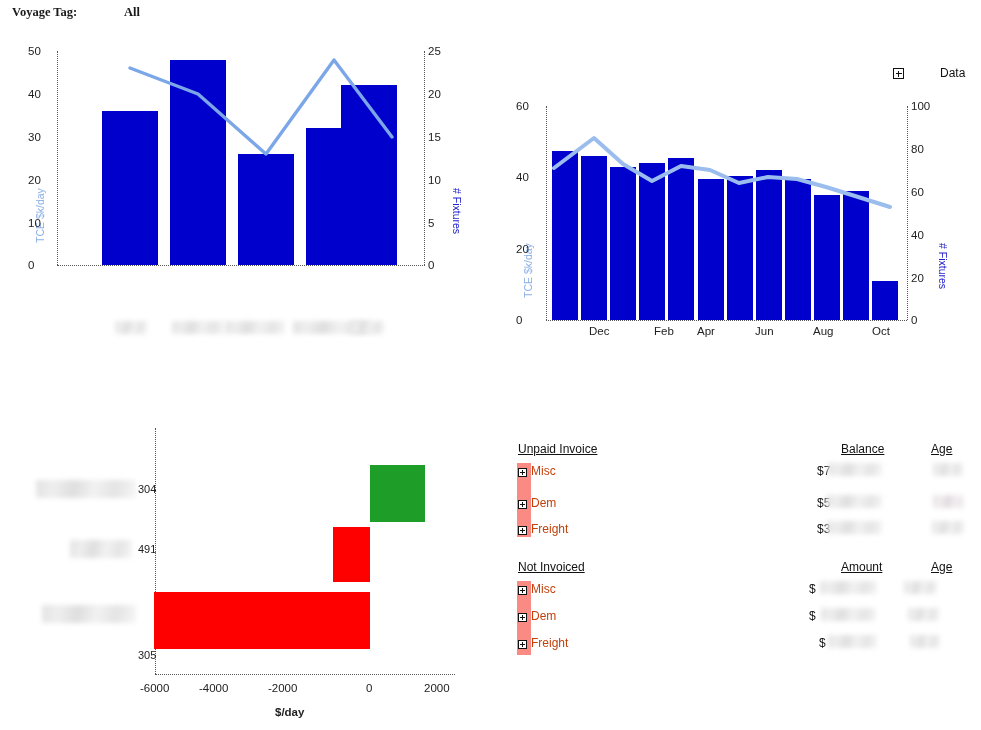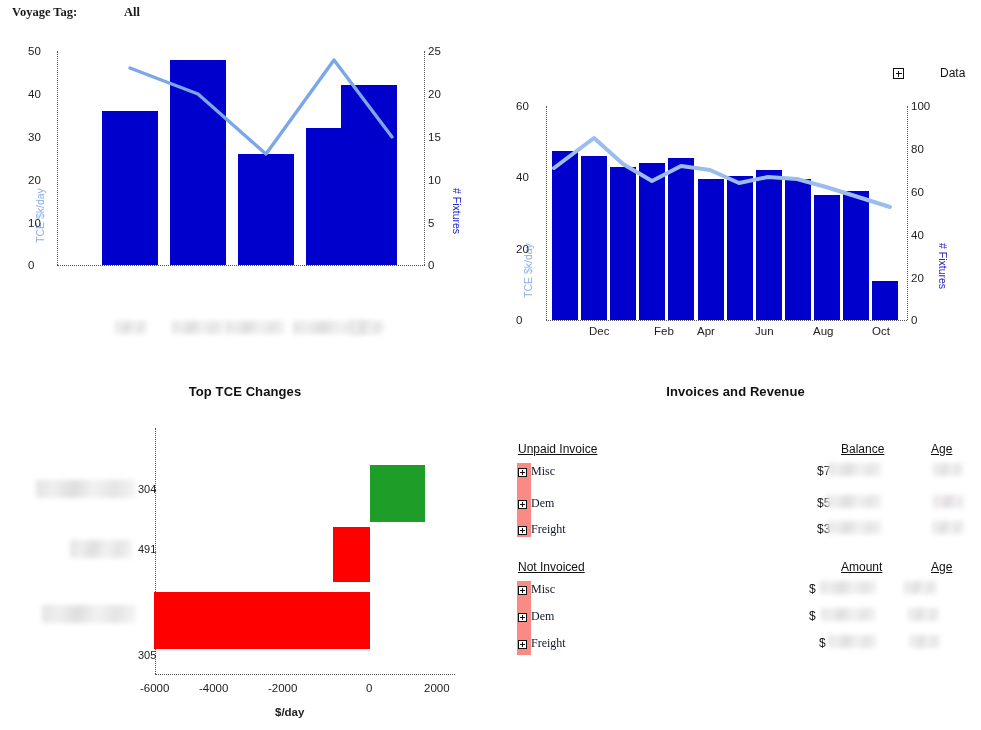--- a/index.html
+++ b/index.html
@@ -47,21 +47,21 @@
   .redact.warm{
     background:linear-gradient(100deg,#e8e2e4 0%,#f2eef0 25%,#e0dade 50%,#f4f0f2 75%,#e6e0e3 100%);
   }
   .lbl-sm{position:absolute;font-size:11px;color:#222;}
 
   
   .inv-head{
     position:absolute;font-size:12px;color:#111;
     text-decoration:underline;white-space:nowrap;
   }
-  .inv-row-txt{position:absolute;font-size:12px;color:#0f172a;white-space:nowrap;font-family:Liberation Serif, serif;}
+  .inv-row-txt{position:absolute;font-size:12px;color:#c2410c;white-space:nowrap;}
   .plusbox{
     position:absolute;width:9px;height:9px;border:1px solid #111;background:#fff;
     box-sizing:border-box;
   }
   .plusbox:before,.plusbox:after{
     content:"";position:absolute;background:#111;
   }
   .plusbox:before{left:1px;top:3px;width:5px;height:1px;}
   .plusbox:after{left:3px;top:1px;width:1px;height:5px;}
   .pinkbar{position:absolute;background:#F98B84;}
@@ -175,21 +175,20 @@
   <div class="tick-lbl" style="left:88px;top:270px;margin-left:11px;">Dec</div>
   <div class="tick-lbl" style="left:164px;top:270px;">Feb</div>
   <div class="tick-lbl" style="left:207px;top:270px;">Apr</div>
   <div class="tick-lbl" style="left:265px;top:270px;">Jun</div>
   <div class="tick-lbl" style="left:323px;top:270px;">Aug</div>
   <div class="tick-lbl" style="left:382px;top:270px;">Oct</div>
 </div>
 
 <div class="abs" style="left:0;top:370px;width:490px;height:360px;">
 
-  <div class="panel-title" style="left:0;top:14px;">Top TCE Changes</div>
 
   <div class="axis-dotted-v" style="left:155px;top:58px;height:246px;"></div>
   <div class="axis-dotted-h" style="left:155px;top:304px;width:300px;"></div>
 
   <div class="bar" style="left:370px;top:95px;width:55px;height:57px;background:#1E9E28;"></div>
   <div class="bar" style="left:333px;top:157px;width:37px;height:55px;background:#FF0000;"></div>
   <div class="bar" style="left:154px;top:222px;width:216px;height:57px;background:#FF0000;"></div>
 
   <div class="redact" style="left:36px;top:110px;width:100px;height:18px;"></div>
   <div class="lbl-sm" style="left:138px;top:113px;">304</div>
@@ -204,21 +203,20 @@
   <div class="tick-lbl" style="left:199px;top:312px;">-4000</div>
   <div class="tick-lbl" style="left:268px;top:312px;">-2000</div>
   <div class="tick-lbl" style="left:366px;top:312px;">0</div>
   <div class="tick-lbl" style="left:424px;top:312px;">2000</div>
 
   <div class="tick-lbl" style="left:275px;top:336px;font-weight:bold;">$/day</div>
 </div>
 
 <div class="abs" style="left:490px;top:370px;width:491px;height:300px;">
 
-  <div class="panel-title" style="left:0;top:14px;">Invoices and Revenue</div>
 
   <div class="inv-head" style="left:28px;top:72px;">Unpaid Invoice</div>
   <div class="inv-head" style="left:351px;top:72px;">Balance</div>
   <div class="inv-head" style="left:441px;top:72px;">Age</div>
 
   <div class="pinkbar" style="left:27px;top:93px;width:14px;height:74px;"></div>
 
   <div class="plusbox" style="left:28px;top:98px;"></div>
   <div class="inv-row-txt" style="left:41px;top:94px;">Misc</div>
   <div class="dollar" style="left:327px;top:94px;">$7</div>

